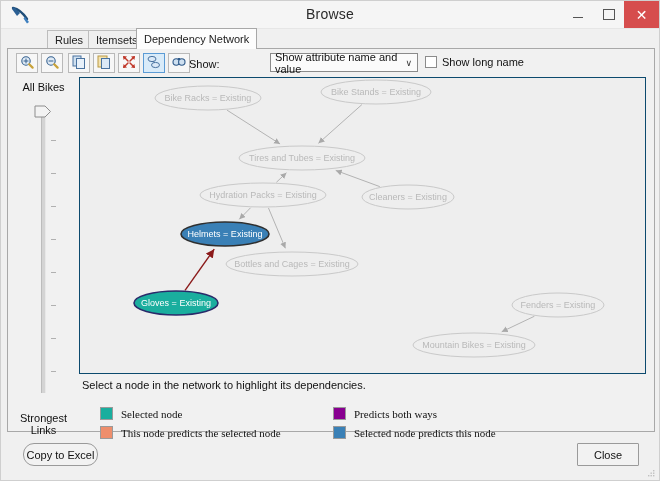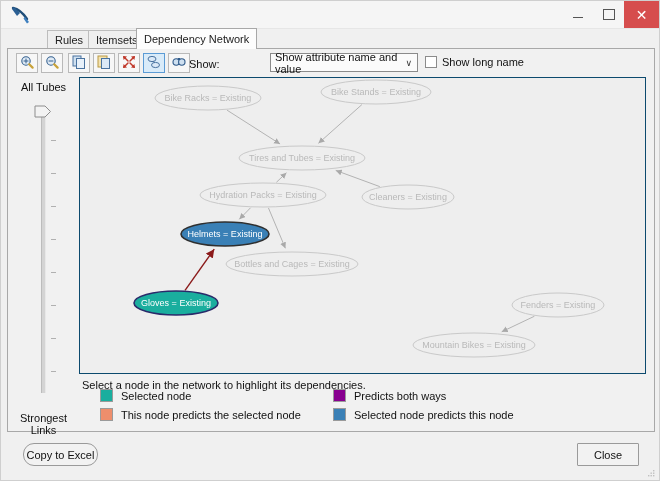--- a/index.html
+++ b/index.html
@@ -100,21 +100,21 @@
   .slider-thumb{
     position:absolute;left:26px;top:28px;width:0;height:0;
   }
   .slider-thumb svg{display:block;}
   .slider-tick{
     position:absolute;left:43px;width:5px;height:1px;background:#b0b0b0;
   }
   .slider-bottom{position:absolute;left:0;top:335px;width:71px;text-align:center;font-size:11px;color:#111;}
   
   .hint{position:absolute;left:74px;top:330px;font-size:11px;color:#111;}
-  .legend{position:absolute;left:74px;top:340px;width:560px;height:32px;}
+  .legend{position:absolute;left:74px;top:358px;width:560px;height:32px;font-family:Liberation Serif, serif;}
   .lg-item{position:absolute;display:flex;align-items:center;gap:8px;font-size:11px;}
   .sw{width:13px;height:13px;border:1px solid #9a9a9a;box-sizing:border-box;}
   
   .btn{
     position:absolute;height:23px;
     background:#f2f2f2;border:1px solid #9a9a9a;
     box-sizing:border-box;border-radius:1px;
     display:flex;align-items:center;justify-content:center;
     font-size:11px;color:#111;
   }
@@ -139,20 +139,21 @@
 <div class="window">
 
   <div class="titlebar">
     <div class="title-icon">
       <svg width="20" height="18" viewBox="0 0 20 18">
         <path d="M2 2 C7 3 12 7 16 13" stroke="#1f4e79" stroke-width="2.4" fill="none" stroke-linecap="round"></path>
         <path d="M3 1 L9 7 L6 10 L1 3 Z" fill="#2b5f93"></path>
         <path d="M14 11 L18 16 L16 17.5 L12.5 12.5 Z" fill="#3d7fbf"></path>
       </svg>
     </div>
+    <div class="title-text">Browse</div>
     <div class="wbtn min">
         <i class="glyph-min"></i>
       </div>
     <div class="wbtn max">
         <i class="glyph-max"></i>
       </div>
     <div class="wbtn close">
       <span>✕</span>
     </div>
   </div>
@@ -254,21 +255,21 @@
         <span class="chev">∨</span>
       </div>
 
       <div class="chk-wrap">
         <span class="chkbox"></span>
         <span>Show long name</span>
       </div>
     </div>
 
     <div class="slider-col">
-      <div class="slider-title">All Tubes</div>
+      <div class="slider-title">All Bikes</div>
       <div class="slider-track"></div>
       <div class="slider-thumb">
         <svg width="18" height="13" viewBox="0 0 18 13">
           <path d="M1 1 H11 L16.5 6.5 L11 12 H1 Z" fill="#f3f3f3" stroke="#8d8d8d" stroke-width="1"></path>
         </svg>
       </div>
       <div class="slider-tick" style="top:63px;"></div>
       <div class="slider-tick" style="top:96px;"></div>
       <div class="slider-tick" style="top:129px;"></div>
       <div class="slider-tick" style="top:162px;"></div>

